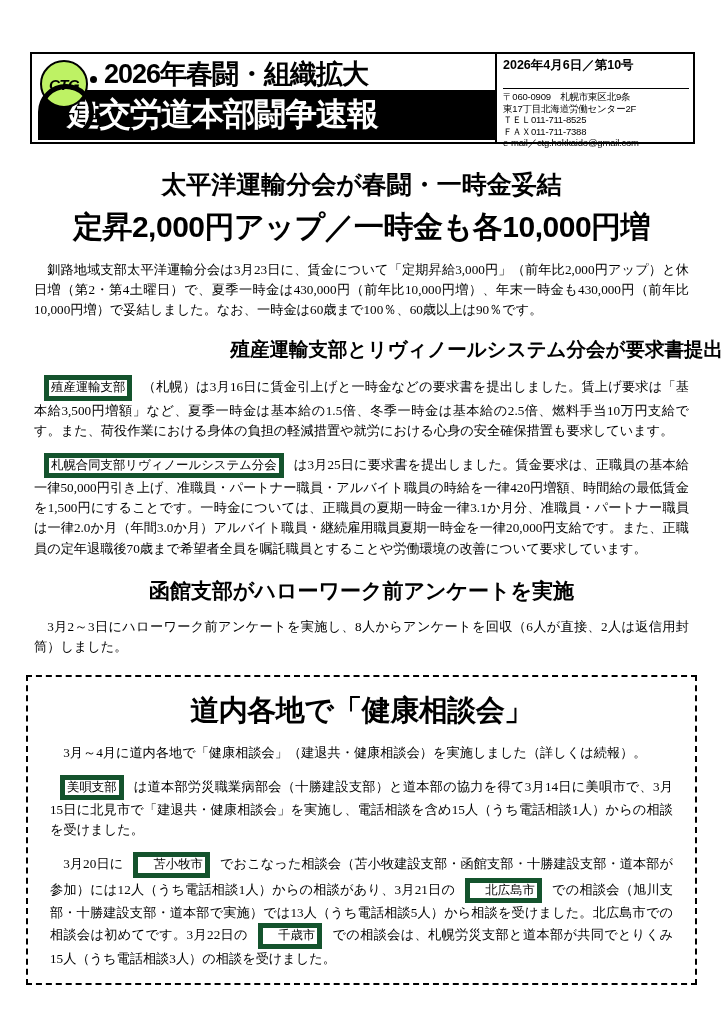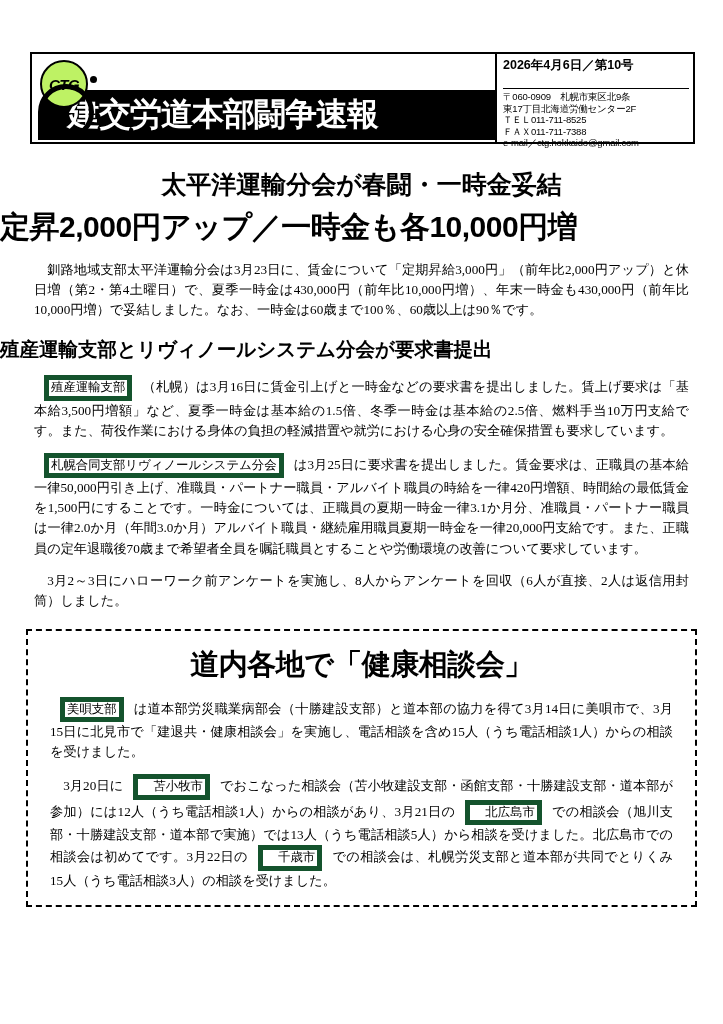--- a/index.html
+++ b/index.html
@@ -132,38 +132,39 @@
   
   .headline-1 {
     text-align: center;
     font-family: Liberation Mono, monospace;
     font-weight: bold;
     font-size: 25px;
     margin: 24px 0 0 0;
     letter-spacing: 0px;
   }
   .headline-2 {
+    text-align: center;
     font-family: "Liberation Sans", sans-serif;
     font-weight: bold;
     font-size: 30px;
     margin: 6px 0 0 0;
     letter-spacing: -0.5px;
   }
 
   .body-p {
     font-size: 13.2px;
     line-height: 1.52;
     margin: 12px 34px 0 34px;
     text-align: justify;
     text-indent: 1em;
   }
   .body-p.noindent { text-indent: 0; }
 
   .headline-3 {
-    text-align: left;
+    text-align: right;
     font-family: "Liberation Sans", sans-serif;
     font-weight: bold;
     font-size: 19.5px;
     margin: 16px 0 0 0;
   }
   .headline-4 {
     text-align: center;
     font-family: "Liberation Sans", sans-serif;
     font-weight: bold;
     font-size: 21px;
@@ -201,20 +202,21 @@
     margin-right: 16px;
   }
 </style>
 </head>
 <body>
 
 <div class="page">
 
   <div class="masthead">
     <div class="masthead-left">
+      <div class="title-line1">2026年春闘・組織拡大</div>
       <div class="title-line2">
           <span>建交労道本部闘争速報</span>
         </div>
       <div class="swoosh"></div>
       <div class="logo-circle">CTG</div>
       <div class="logo-dot"></div>
     </div>
     <div class="masthead-right">
       <div class="issue-line">2026年4月6日／第10号</div>
       <div class="addr">〒060-0909　札幌市東区北9条</div>
@@ -226,21 +228,23 @@
   </div>
 
   <div class="headline-1">太平洋運輸分会が春闘・一時金妥結</div>
   <div class="headline-2">定昇2,000円アップ／一時金も各10,000円増</div>
   <p class="body-p">釧路地域支部太平洋運輸分会は3月23日に、賃金について「定期昇給3,000円」（前年比2,000円アップ）と休日増（第2・第4土曜日）で、夏季一時金は430,000円（前年比10,000円増）、年末一時金も430,000円（前年比10,000円増）で妥結しました。なお、一時金は60歳まで100％、60歳以上は90％です。</p>
 
   <div class="headline-3">殖産運輸支部とリヴィノールシステム分会が要求書提出</div>
   <p class="body-p noindent"><span class="tag">殖産運輸支部</span><span>（札幌）は3月16日に賃金引上げと一時金などの要求書を提出しました。賃上げ要求は「基本給3,500円増額」など、夏季一時金は基本給の1.5倍、冬季一時金は基本給の2.5倍、燃料手当10万円支給です。また、荷役作業における身体の負担の軽減措置や就労における心身の安全確保措置も要求しています。</span></p>
   <p class="body-p noindent"><span class="tag">札幌合同支部リヴィノールシステム分会</span><span>は3月25日に要求書を提出しました。賃金要求は、正職員の基本給一律50,000円引き上げ、准職員・パートナー職員・アルバイト職員の時給を一律420円増額、時間給の最低賃金を1,500円にすることです。一時金については、正職員の夏期一時金一律3.1か月分、准職員・パートナー職員は一律2.0か月（年間3.0か月）アルバイト職員・継続雇用職員夏期一時金を一律20,000円支給です。また、正職員の定年退職後70歳まで希望者全員を嘱託職員とすることや労働環境の改善について要求しています。</span></p>
 
+  <div class="headline-4">函館支部がハローワーク前アンケートを実施</div>
   <p class="body-p">3月2～3日にハローワーク前アンケートを実施し、8人からアンケートを回収（6人が直接、2人は返信用封筒）しました。</p>
 
   <div class="box">
     <div class="box-title">道内各地で「健康相談会」</div>
+    <p class="body-p">3月～4月に道内各地で「健康相談会」（建退共・健康相談会）を実施しました（詳しくは続報）。</p>
     <p class="body-p noindent"><span class="tag">美唄支部</span><span>は道本部労災職業病部会（十勝建設支部）と道本部の協力を得て3月14日に美唄市で、3月15日に北見市で「建退共・健康相談会」を実施し、電話相談を含め15人（うち電話相談1人）からの相談を受けました。</span></p>
     <p class="body-p"><span>3月20日に</span><span class="tag">苫小牧市</span><span>でおこなった相談会（苫小牧建設支部・函館支部・十勝建設支部・道本部が参加）には12人（うち電話相談1人）からの相談があり、3月21日の</span><span class="tag">北広島市</span><span>での相談会（旭川支部・十勝建設支部・道本部で実施）では13人（うち電話相談5人）から相談を受けました。北広島市での相談会は初めてです。3月22日の</span><span class="tag">千歳市</span><span>での相談会は、札幌労災支部と道本部が共同でとりくみ15人（うち電話相談3人）の相談を受けました。</span></p>
   </div>
 
 </div>
 
 </body></html>

